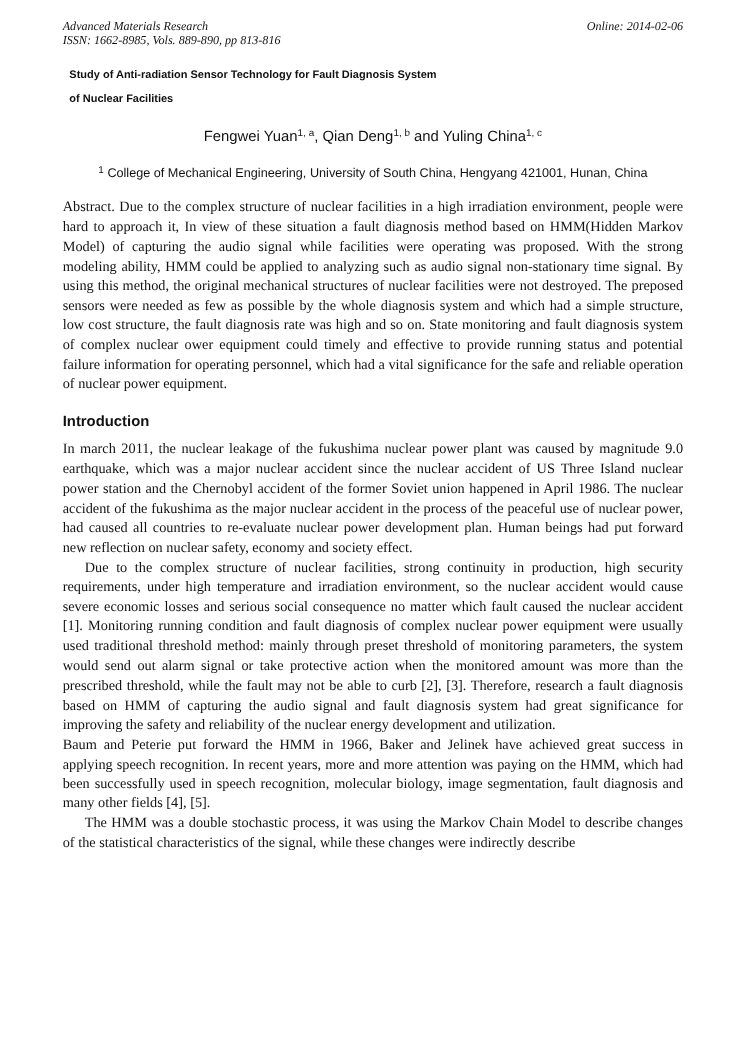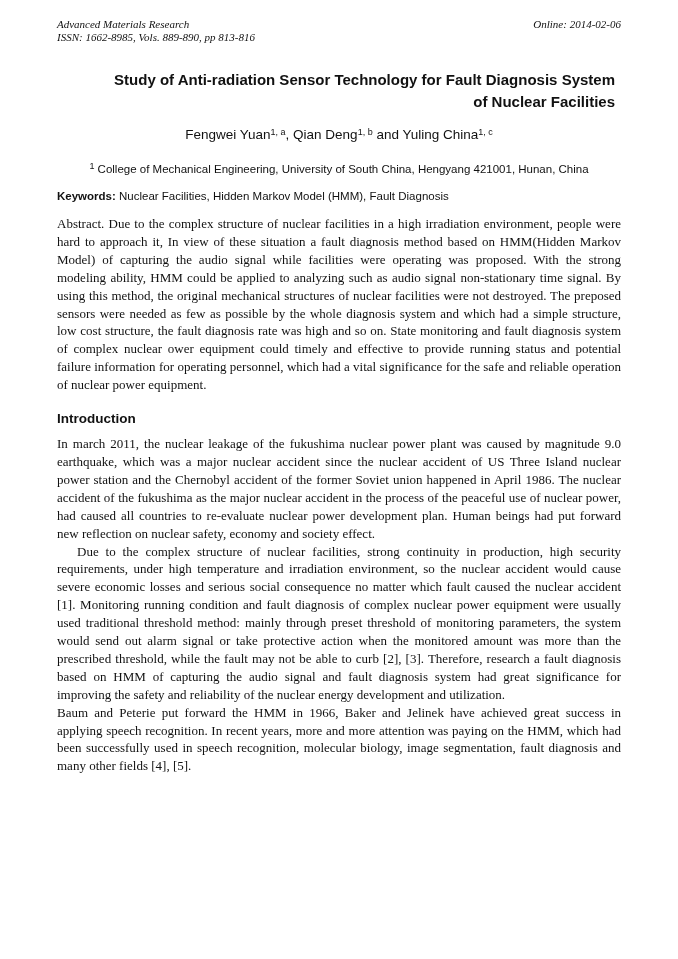--- a/index.html
+++ b/index.html
@@ -17,32 +17,32 @@
 
   
   .jheader {
     display: flex;
     justify-content: space-between;
     align-items: flex-start;
     font-family: "Liberation Serif", serif;
     font-style: italic;
     font-size: 11px;
     line-height: 13px;
-    margin-bottom: 25px;
+    margin-bottom: 14px;
   }
   .jheader-left div { white-space: nowrap; }
   .jheader-right { white-space: nowrap; }
 
   
   .paper-title {
     font-family: "Liberation Sans", sans-serif;
     font-weight: bold;
-    font-size: 15px;
+    font-size: 10px;
     line-height: 22px;
-    text-align: right;
+    text-align: left;
     white-space: pre-line;
     margin: 0 6px 14px 6px;
   }
 
   .authors {
     font-family: "Liberation Sans", sans-serif;
     font-size: 13.5px;
     text-align: center;
     margin-bottom: 21px;
   }
@@ -103,27 +103,25 @@
   <div class="paper-title">Study of Anti-radiation Sensor Technology for Fault Diagnosis System
 of Nuclear Facilities</div>
 
   <div class="authors">
     <span>Fengwei Yuan</span><sup>1, a</sup><span>, Qian Deng</span><sup>1, b</sup><span> and Yuling China</span><sup>1, c</sup>
   </div>
 
   <div class="affiliation"><sup>1</sup><span> College of Mechanical Engineering, University of South China, Hengyang 421001, Hunan, China</span></div>
 
 
-  <div class="keywords">
-    <span class="bold">Keywords:</span><span> Nuclear Facilities, Hidden Markov Model (HMM), Fault Diagnosis</span>
-  </div>
 
   <div class="body-par abstract">
     <span class="bold">Abstract.</span><span> Due to the complex structure of nuclear facilities in a high irradiation environment, people were hard to approach it, In view of these situation a fault diagnosis method based on HMM(Hidden Markov Model) of capturing the audio signal while facilities were operating was proposed. With the strong modeling ability, HMM could be applied to analyzing such as audio signal non-stationary time signal. By using this method, the original mechanical structures of nuclear facilities were not destroyed. The preposed sensors were needed as few as possible by the whole diagnosis system and which had a simple structure, low cost structure, the fault diagnosis rate was high and so on. State monitoring and fault diagnosis system of complex nuclear ower equipment could timely and effective to provide running status and potential failure information for operating personnel, which had a vital significance for the safe and reliable operation of nuclear power equipment.</span>
   </div>
 
   <div class="sec-heading">Introduction</div>
   <div class="body-par">In march 2011, the nuclear leakage of the fukushima nuclear power plant was caused by magnitude 9.0 earthquake, which was a major nuclear accident since the nuclear accident of US Three Island nuclear power station and the Chernobyl accident of the former Soviet union happened in April 1986. The nuclear accident of the fukushima as the major nuclear accident in the process of the peaceful use of nuclear power, had caused all countries to re-evaluate nuclear power development plan. Human beings had put forward new reflection on nuclear safety, economy and society effect.</div>
   <div class="body-par indent">Due to the complex structure of nuclear facilities, strong continuity in production, high security requirements, under high temperature and irradiation environment, so the nuclear accident would cause severe economic losses and serious social consequence no matter which fault caused the nuclear accident [1]. Monitoring running condition and fault diagnosis of complex nuclear power equipment were usually used traditional threshold method: mainly through preset threshold of monitoring parameters, the system would send out alarm signal or take protective action when the monitored amount was more than the prescribed threshold, while the fault may not be able to curb [2], [3]. Therefore, research a fault diagnosis based on HMM of capturing the audio signal and fault diagnosis system had great significance for improving the safety and reliability of the nuclear energy development and utilization.</div>
 
   <div class="body-par">Baum and Peterie put forward the HMM in 1966, Baker and Jelinek have achieved great success in applying speech recognition. In recent years, more and more attention was paying on the HMM, which had been successfully used in speech recognition, molecular biology, image segmentation, fault diagnosis and many other fields [4], [5].</div>
+  <div class="body-par indent">The HMM was a double stochastic process, it was using the Markov Chain Model to describe changes of the statistical characteristics of the signal, while these changes were indirectly describe</div>
 
 </div>
 
 </body></html>

